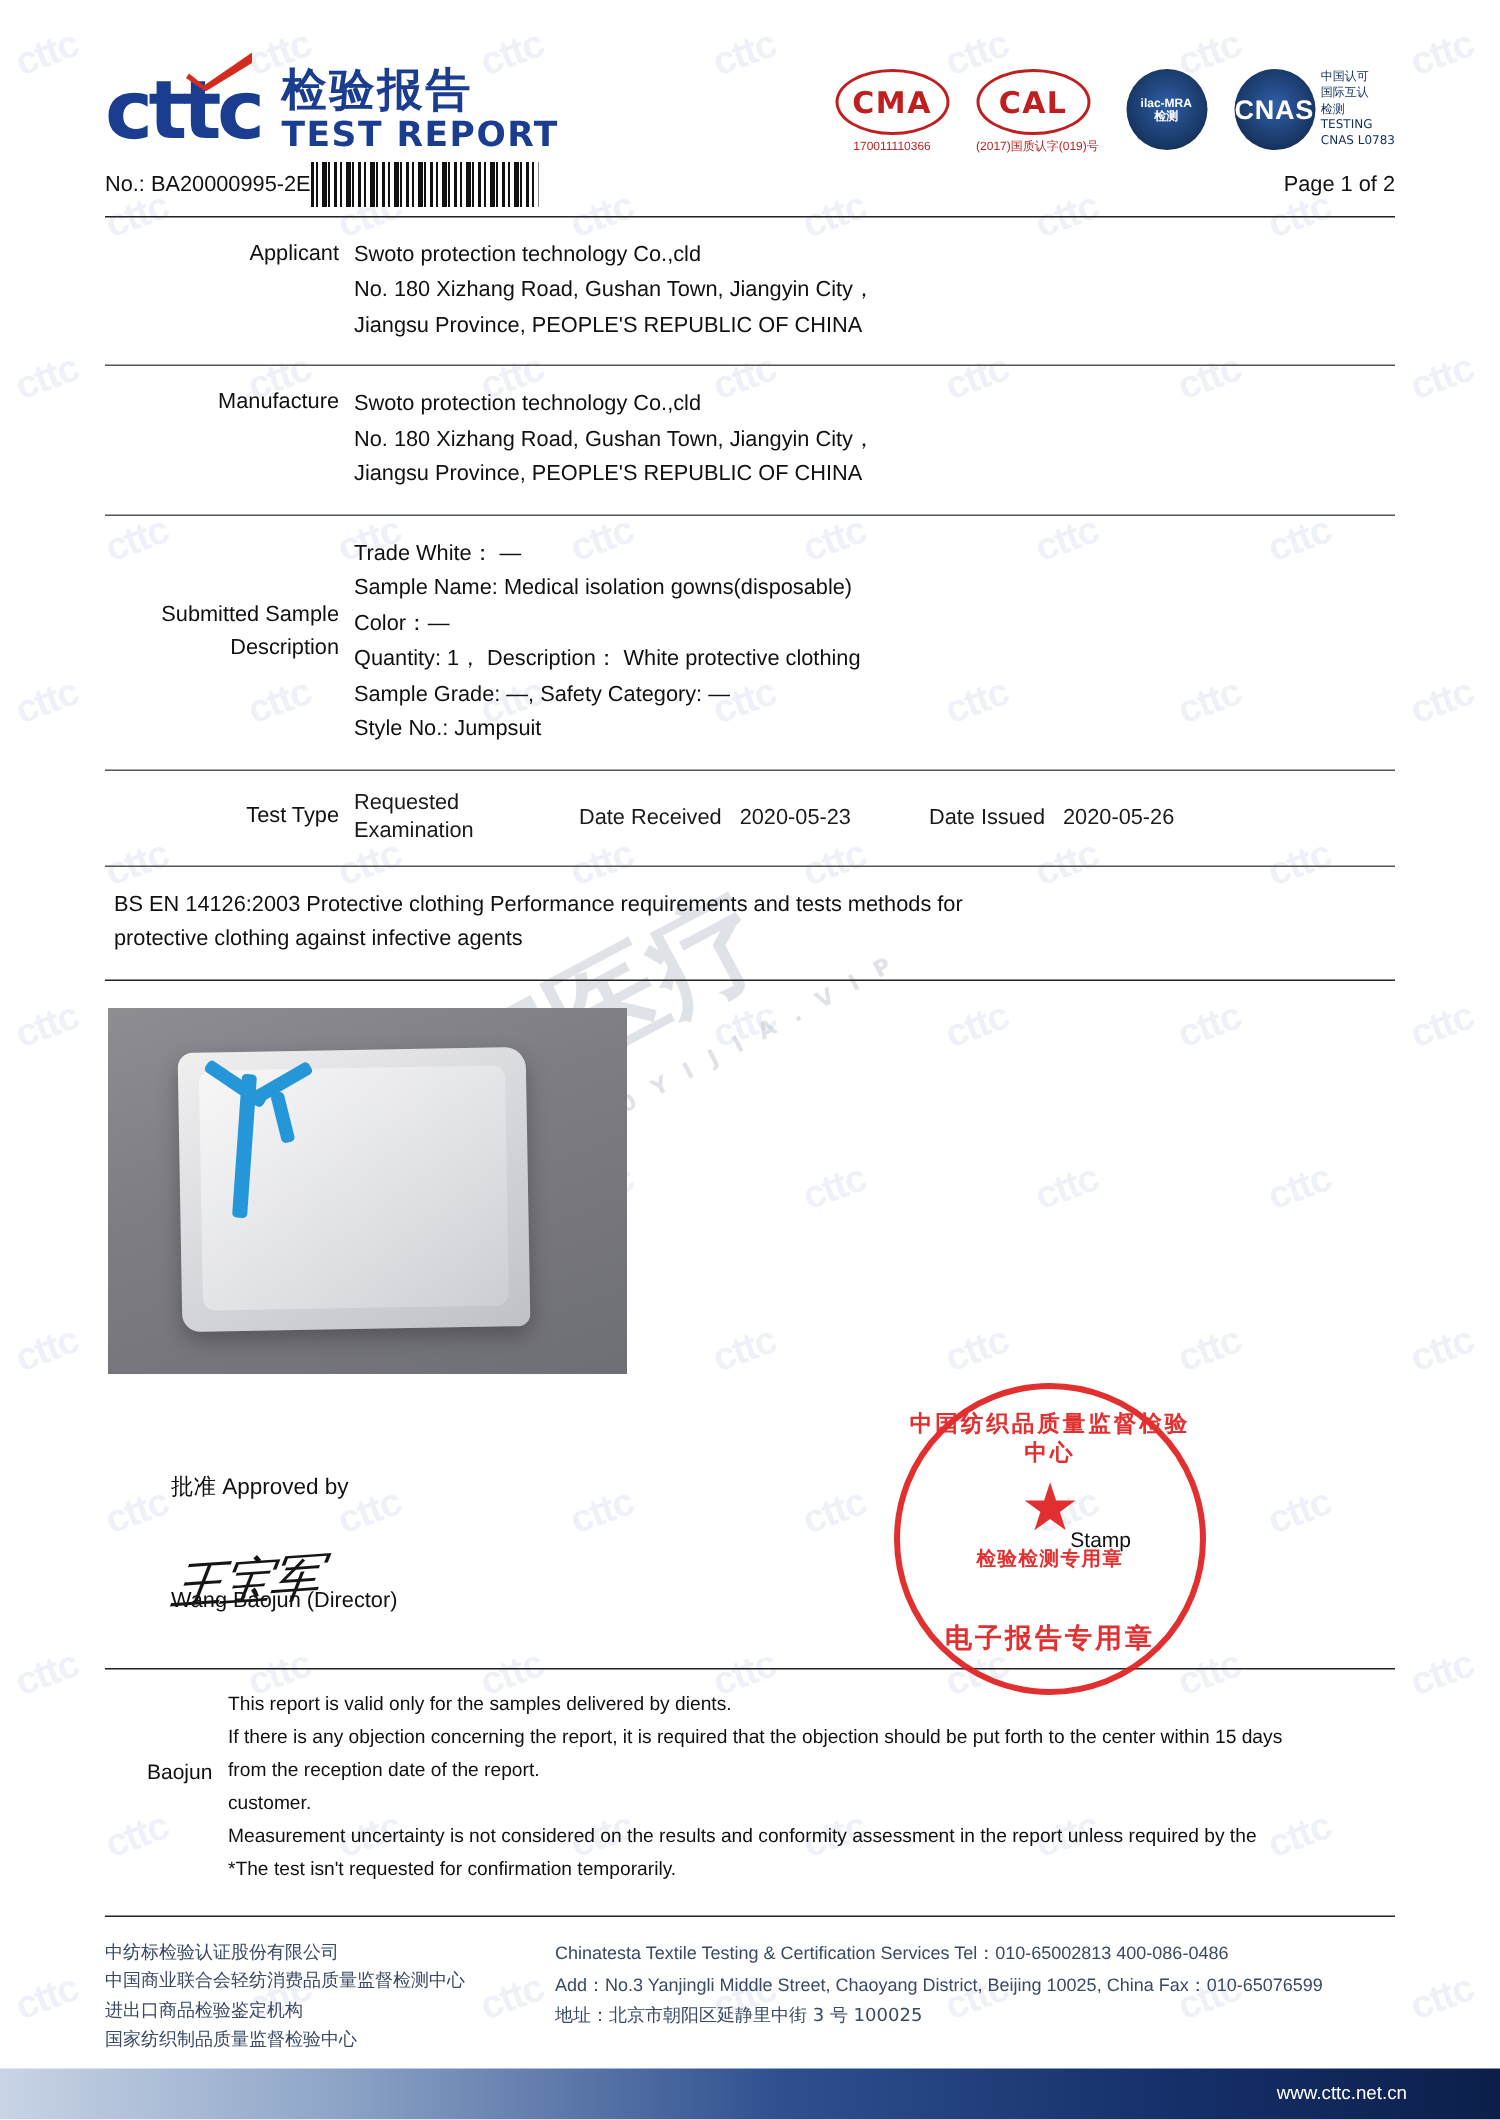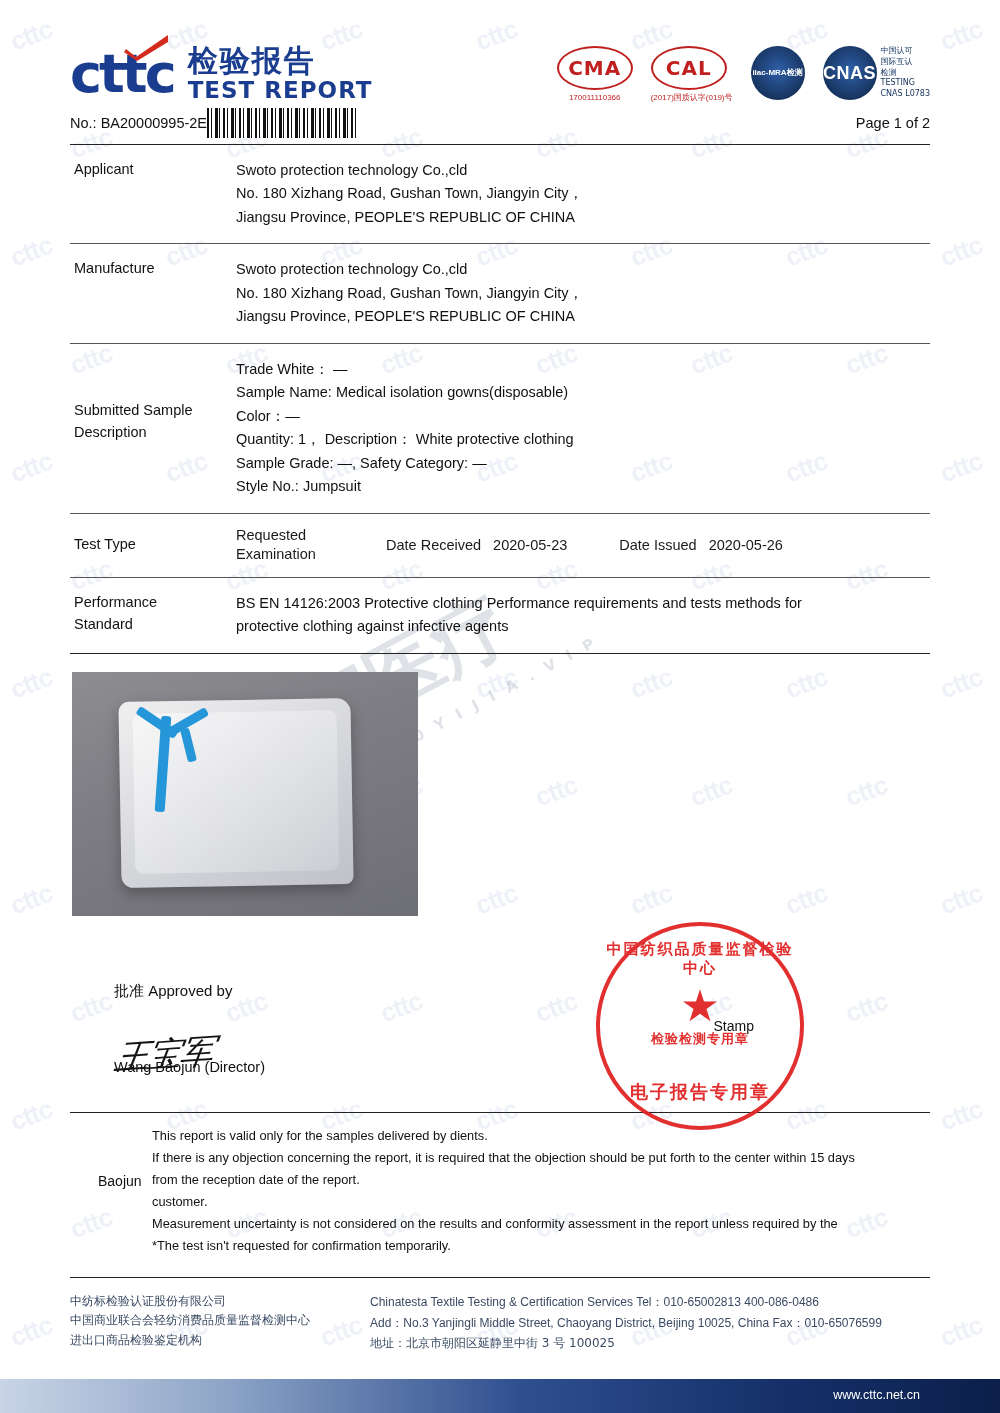--- a/index.html
+++ b/index.html
@@ -147,21 +147,21 @@
     align-items: center;
     gap: 4px;
   }
   .ilac-badge {
     width: 54px;
     height: 54px;
     border-radius: 50%;
     background: radial-gradient(circle at 50% 45%, #2f5fa8 0%, #16335e 72%, #0d2344 100%);
     color: #fff;
     display: flex;
-    flex-direction: row;
+    flex-direction: column;
     align-items: center;
     justify-content: center;
     font-size: 8px;
     font-weight: bold;
     line-height: 1.15;
     text-align: center;
   }
   .cnas-badge {
     width: 54px;
     height: 54px;
@@ -220,21 +220,21 @@
   .rule-thin {
     border-top: 1px solid #555;
   }
   .row {
     display: flex;
     align-items: flex-start;
   }
   .cell-label {
     width: 160px;
     flex: 0 0 160px;
-    text-align: left;
+    text-align: right;
     font-size: 14.5px;
     color: #111;
     line-height: 1.5;
     padding: 14px 4px;
     box-sizing: border-box;
   }
   .cell-body {
     flex: 1;
     font-size: 14.5px;
     color: #111;
@@ -429,21 +429,21 @@
     position: absolute;
     left: 0;
     bottom: 0;
     width: 1000px;
     height: 34px;
     background: linear-gradient(90deg, #c9d4e6 0%, #8fa6c8 22%, #2f4f8f 52%, #15306a 78%, #0c1f4a 100%);
     z-index: 2;
   }
   .bottombar .url {
     position: absolute;
-    right: 80px;
+    right: 62px;
     top: 9px;
     color: #ffffff;
     font-size: 12.5px;
   }
 </style>
 </head>
 <body>
 
 <div class="watermark-layer" id="wm-layer">
     <div class="wm" style="left: 10px; top: 20px;">cttc</div>
@@ -643,24 +643,20 @@
       <div class="tt-lbl">Date Received</div>
       <div class="tt-val">2020-05-23</div>
       <div class="tt-lbl">Date Issued</div>
       <div class="tt-val" style="margin-right:0;">2020-05-26</div>
     </div>
   </div>
 
   <div class="rule-thin"></div>
 
   <div class="row">
-    <div class="cell-label" style="padding-top:14px;">
-      <div>Performance</div>
-      <div>Standard</div>
-    </div>
     <div class="cell-body">
       <div>BS EN 14126:2003 Protective clothing Performance requirements and tests methods for</div>
       <div>protective clothing against infective agents</div>
     </div>
   </div>
 
   <div class="rule"></div>
 
   <div class="photo-wrap">
     <div class="photo">
@@ -698,20 +694,21 @@
       <div>Measurement uncertainty is not considered on the results and conformity assessment in the report unless required by the</div>
       <div>*The test isn't requested for confirmation temporarily.</div>
     </div>
   </div>
 
   <div class="footer">
     <div class="footer-left">
       <div>中纺标检验认证股份有限公司</div>
       <div>中国商业联合会轻纺消费品质量监督检测中心</div>
       <div>进出口商品检验鉴定机构</div>
+      <div>国家纺织制品质量监督检验中心</div>
     </div>
     <div class="footer-right">
       <div class="en">Chinatesta Textile Testing &amp; Certification Services    Tel：010-65002813    400-086-0486</div>
       <div class="en">Add：No.3 Yanjingli Middle Street, Chaoyang District, Beijing 10025, China  Fax：010-65076599</div>
       <div>地址：北京市朝阳区延静里中街 3 号   100025</div>
     </div>
   </div>
 </div>
 
 <div class="bottombar">

